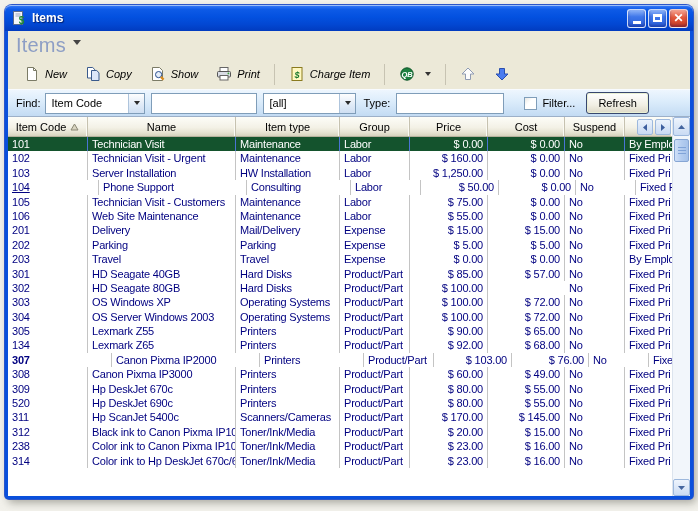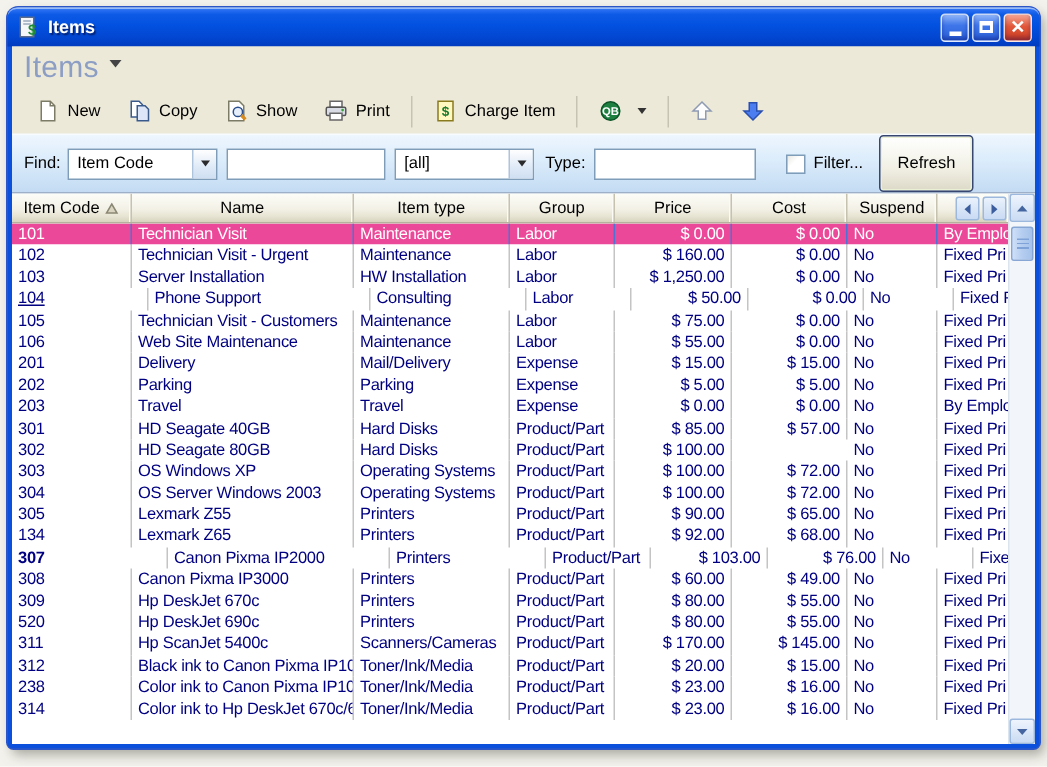--- a/index.html
+++ b/index.html
@@ -54,21 +54,21 @@
     border-left: 4px solid transparent; border-right: 4px solid transparent;
     border-top: 5px solid #444; }
   
   .toolbar {
     flex: 0 0 30px; background: #ece9d8;
     display: flex; align-items: center; padding-left: 8px; gap: 2px;
   }
   .tbtn {
     display: flex; align-items: center; gap: 5px;
     padding: 3px 7px; font-size: 11px; color: #000;
-    border: 1px solid transparent; border-radius: 2px; cursor: default;
+    border: 1px solid transparent; border-radius: 2px; cursor: default; font-style: italic;
   }
   .tsep { width: 1px; height: 21px; background: #c7c3b2; margin: 0 4px; }
   .tbtn svg { flex: 0 0 auto; }
   .caret-sm { width: 0; height: 0; border-left: 3px solid transparent;
     border-right: 3px solid transparent; border-top: 4px solid #333; margin-left: 3px; }
   
   .findbar {
     flex: 0 0 27px;
     background: linear-gradient(180deg,#eef6fe 0%, #dbecfb 45%, #c3dbf3 100%);
     border-top: 1px solid #f8fbff;
@@ -90,21 +90,21 @@
     border-right: 3px solid transparent; border-top: 4px solid #2b2b2b; }
   .txt {
     height: 21px; border: 1px solid #7f9db9; background: #fff;
     font-family: "Liberation Sans", sans-serif; font-size: 11px; padding: 0 4px;
   }
   .chk {
     width: 13px; height: 13px; background: linear-gradient(135deg,#e8e8e4,#fff 40%);
     border: 1px solid #7f9db9;
   }
   .btn-refresh {
-    height: 38px; padding: 0 11px; font-size: 11px;
+    height: 22px; padding: 0 11px; font-size: 11px;
     font-family: "Liberation Sans", sans-serif;
     border: 1px solid #38476f; border-radius: 3px;
     background: linear-gradient(180deg,#fff 0%, #f1efe4 60%, #ddd9c8 100%);
     box-shadow: inset 0 0 0 1px #e9f0d3;
   }
   
   .grid { flex: 1; position: relative; background: #fff; overflow: hidden;
     border-top: 1px solid #9db0c8; }
   .grid-header {
     height: 20px; margin-right: 18px; display: flex;
@@ -126,21 +126,21 @@
   }
   .rows { position: absolute; left: 0; right: 18px; top: 20px; bottom: 0; overflow: hidden; }
   .tr { display: flex; height: 14.4px; background: #fff; }
   .td {
     font-size: 11px; color: #000080; line-height: 14px;
     padding-left: 4px; white-space: nowrap; overflow: hidden;
     border-right: 1px solid #c4c4c4; flex: 0 0 auto; letter-spacing: -0.2px;
   }
   .td.num { text-align: right; padding-right: 4px; padding-left: 0; }
   .td.flexcol { flex: 1 1 auto; border-right: none; }
-  .tr.selected { background: #ec4899; }
+  .tr.selected { background: #14532d; }
   .tr.selected .td { color: #fff; border-right-color: #4a74d4; }
   
   .vscroll { position: absolute; top: 0; right: 0; bottom: 0; width: 18px;
     display: flex; flex-direction: column; background: #f2f6fb; border-left: 1px solid #dce4ee; }
   .sbtn {
     flex: 0 0 17px; border: 1px solid #9db8dd; border-radius: 2px;
     background: linear-gradient(180deg,#eef4fd,#cadbf3);
     display: flex; align-items: center; justify-content: center;
   }
   .sbtn.up { flex-basis: 19px; }

